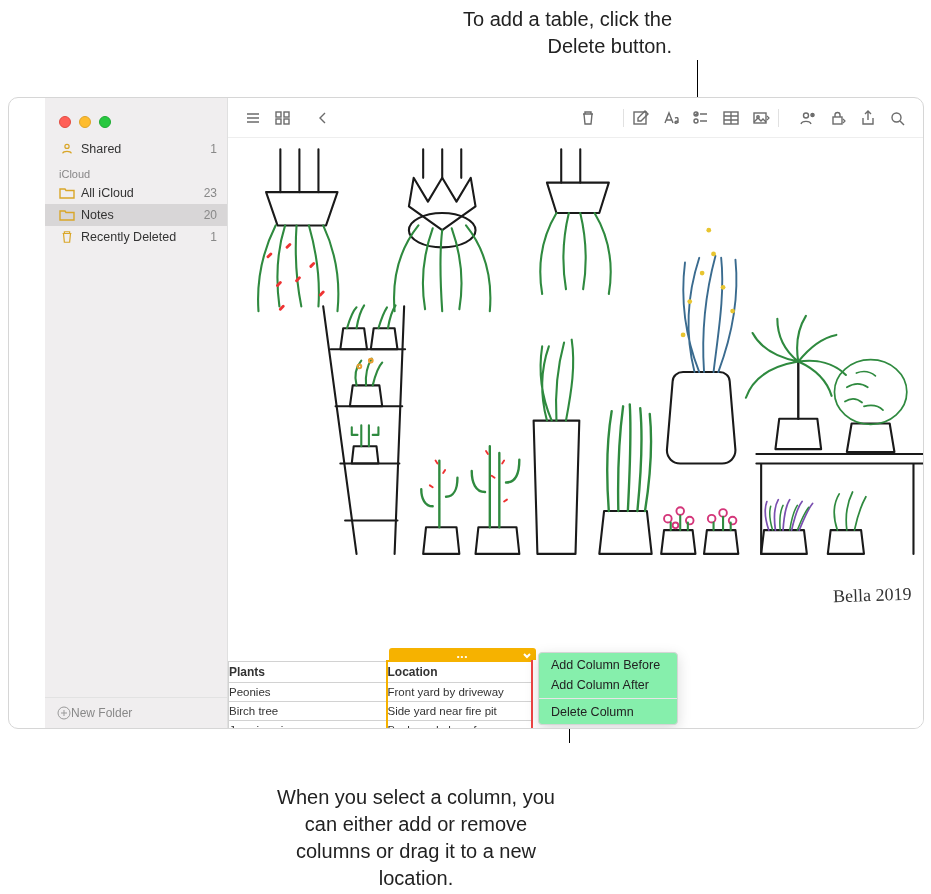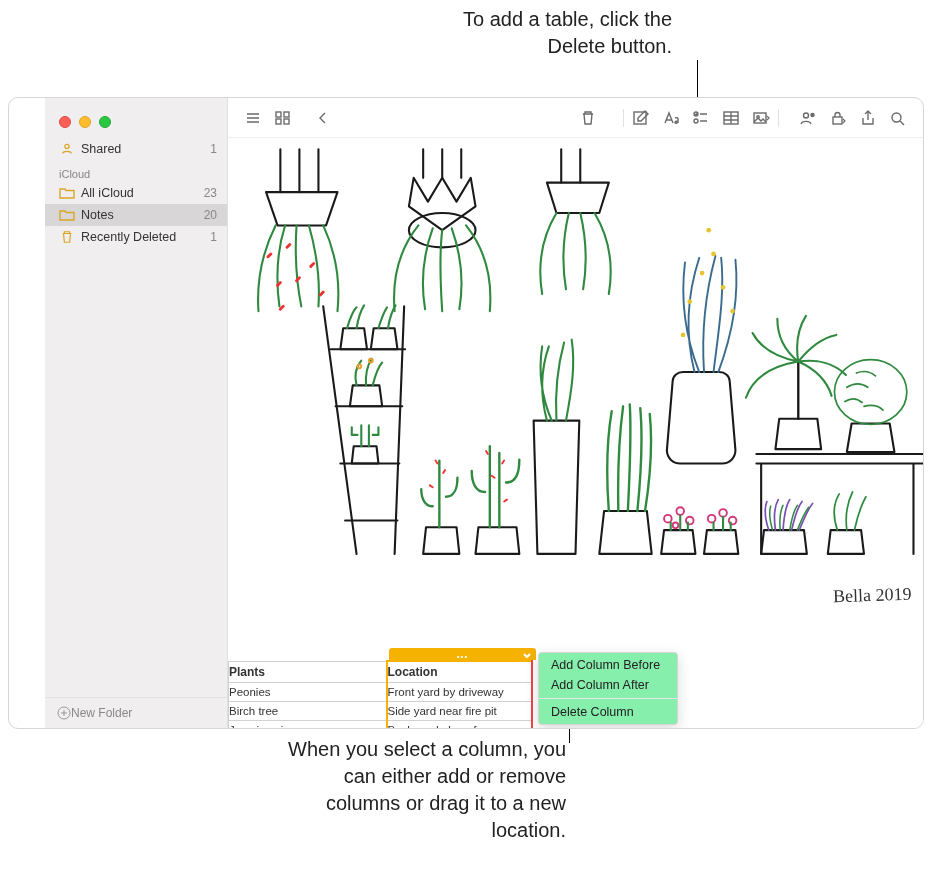--- a/index.html
+++ b/index.html
@@ -13,21 +13,21 @@
     position: relative;
   }
   .callout {
     position: absolute;
     font-size: 20px;
     color: #222;
     text-align: right;
     line-height: 1.35;
   }
   .callout-top { left: 420px; top: 6px; width: 252px; }
-  .callout-bottom { left: 266px; top: 736px; width: 300px; text-align: right; }
+  .callout-bottom { left: 266px; top: 784px; width: 300px; text-align: center; }
   .callout-line-v {
     position: absolute;
     width: 1px;
     background: #000;
   }
   .line-v-top { left: 697px; top: 60px; height: 37px; }
   .line-v-bottom { left: 569px; top: 693px; height: 50px; }
 
   
   .window {

